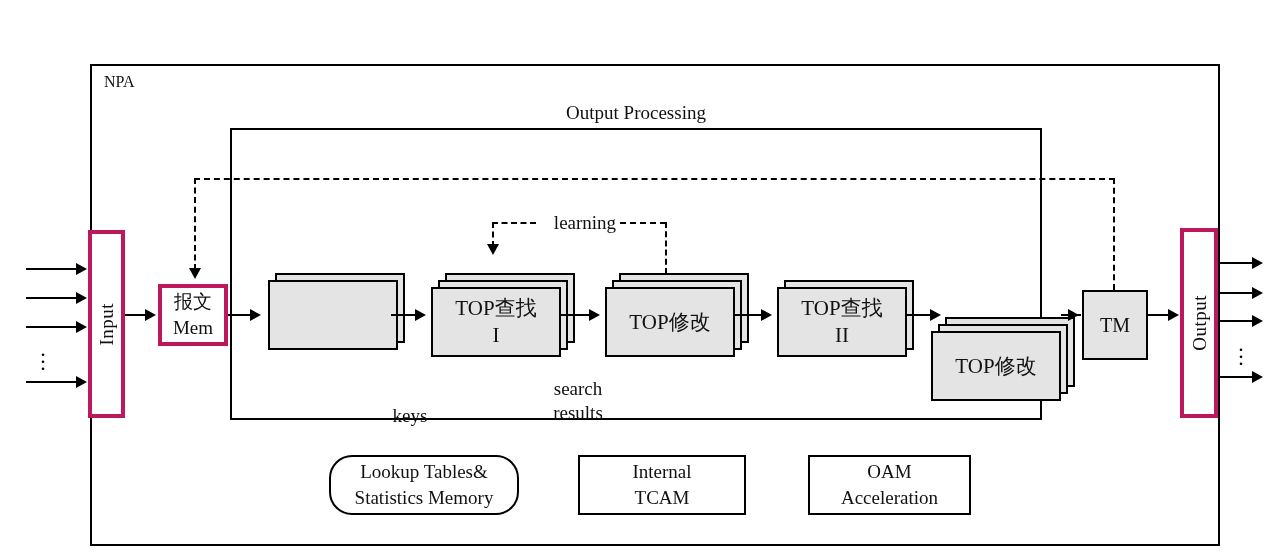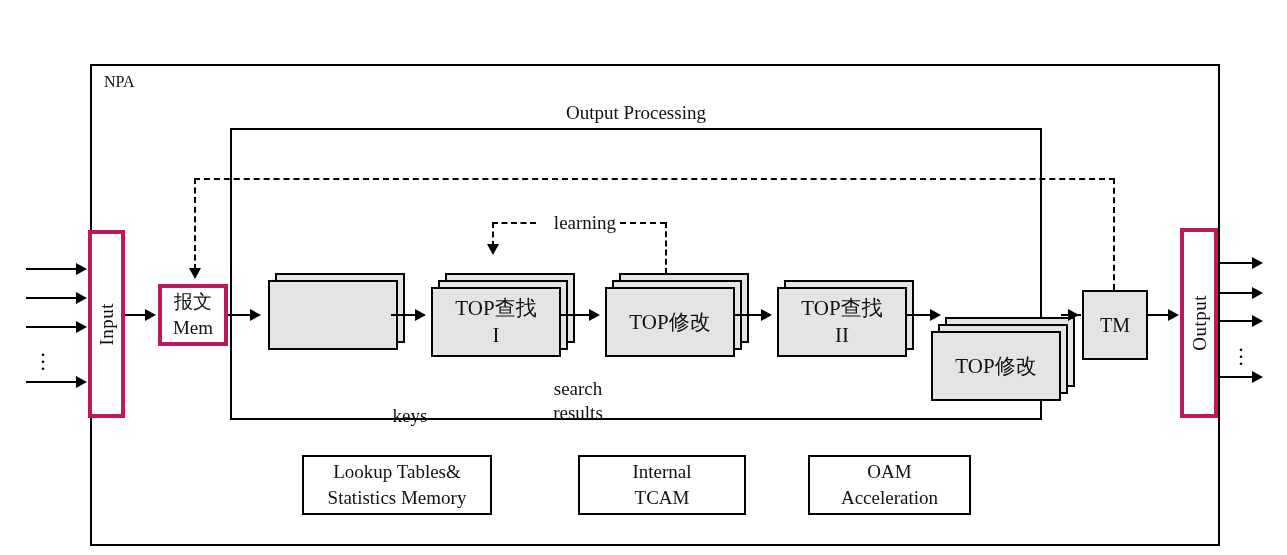--- a/index.html
+++ b/index.html
@@ -76,21 +76,21 @@
     border: 2px solid #000000;
     background: #ffffff;
     box-sizing: border-box;
     display: flex;
     align-items: center;
     justify-content: center;
     text-align: center;
     font-size: 19px;
     line-height: 26px;
   }
-  #res-0 { left: 302px; top: 455px; width: 190px; height: 60px; }
+  #res-0 { left: 329px; top: 455px; width: 190px; height: 60px; border-radius: 23px; }
   #res-1 { left: 578px; top: 455px; width: 168px; height: 60px; }
   #res-2 { left: 808px; top: 455px; width: 163px; height: 60px; }
 
   
   .stage { position: absolute; }
   .stage .layer {
     position: absolute;
     border: 2px solid #000000;
     background: #e4e4e4;
     box-sizing: border-box;

